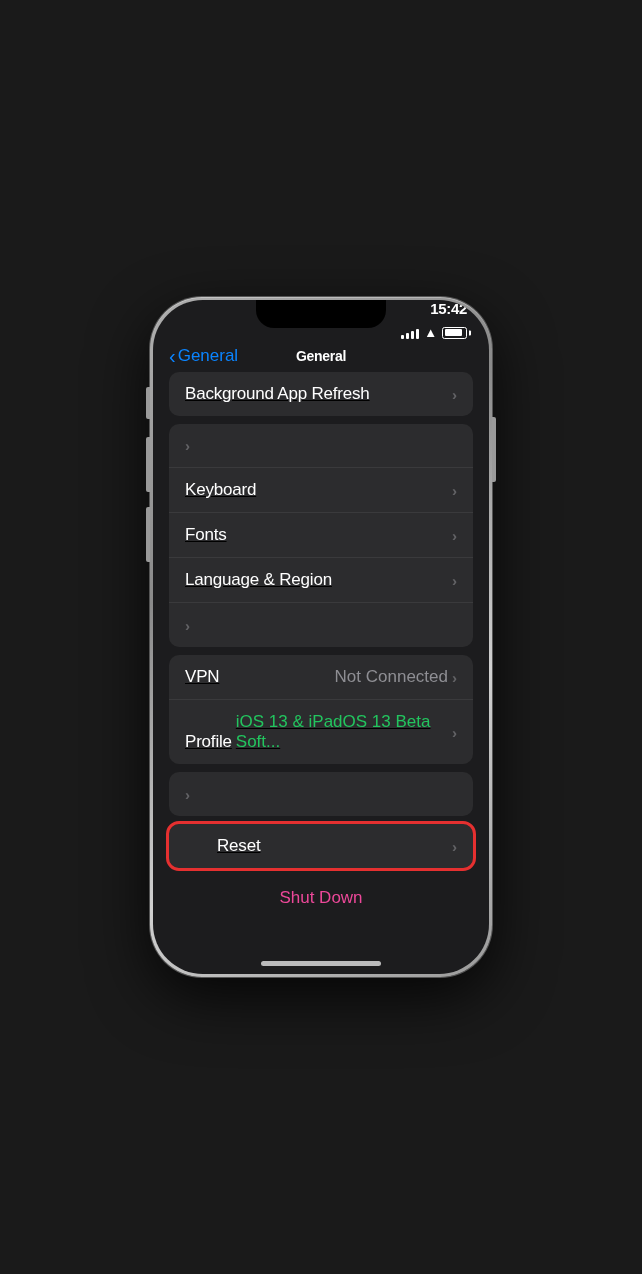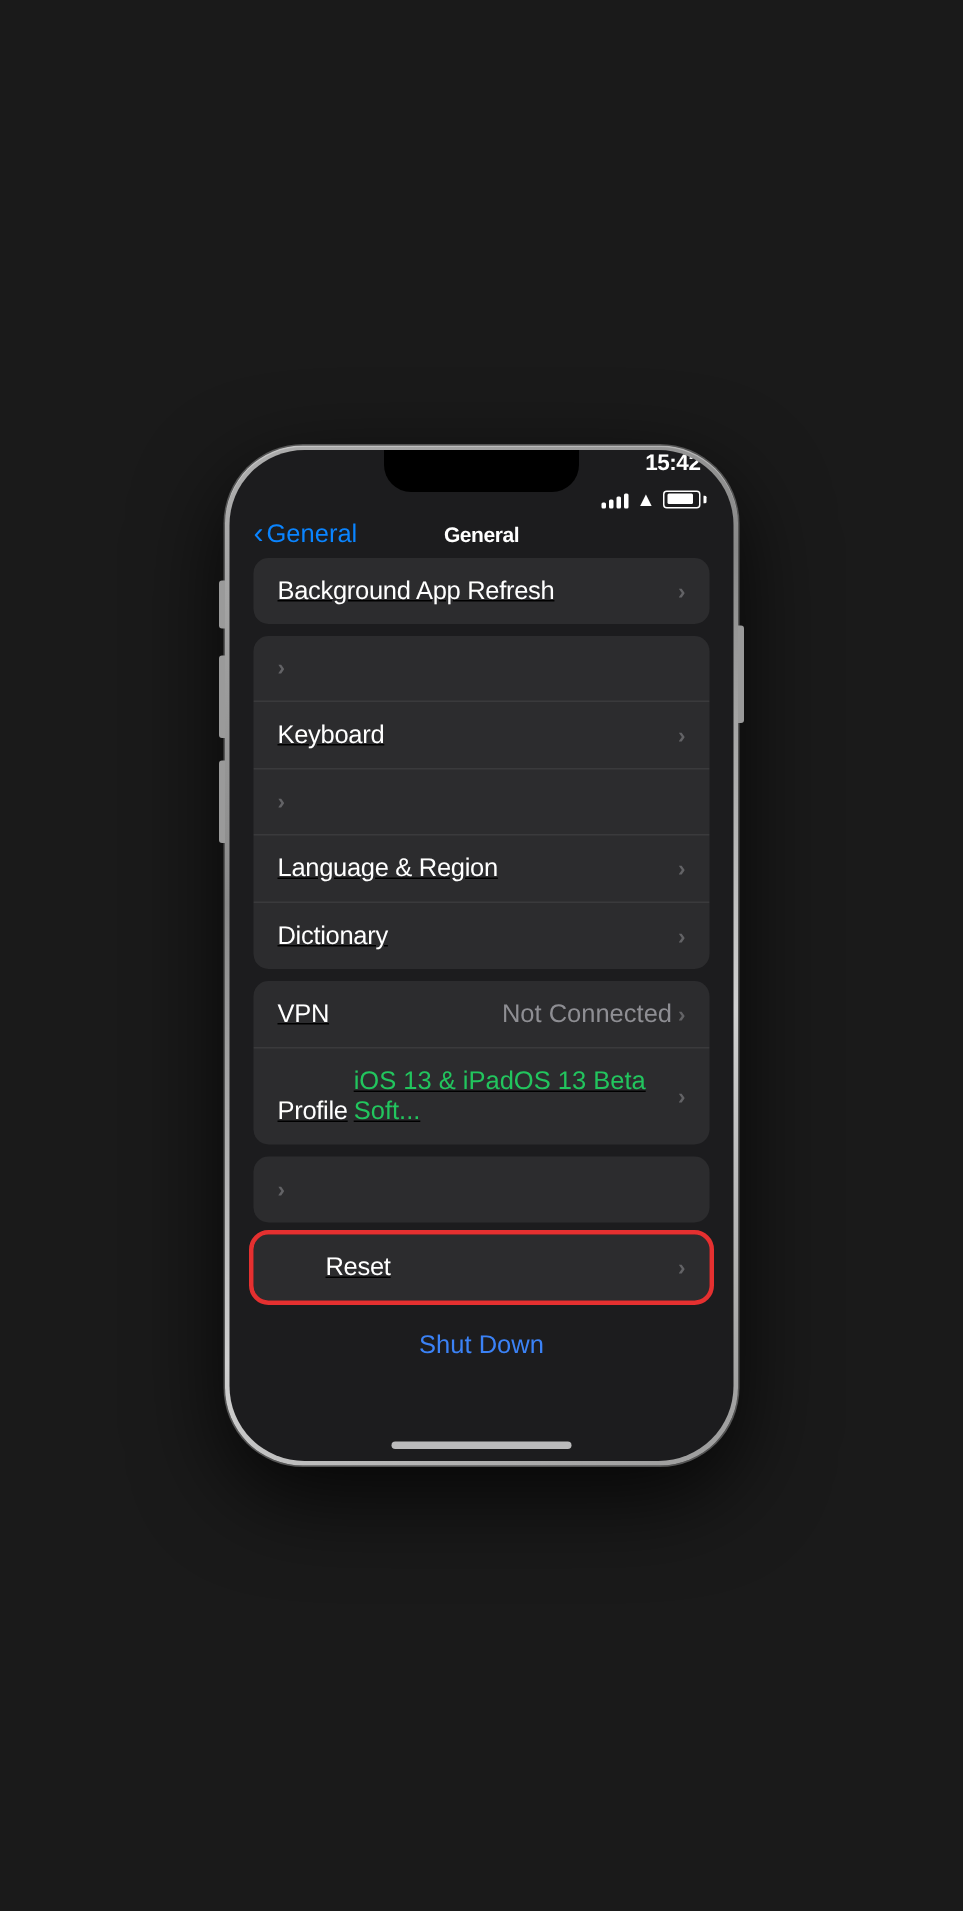--- a/index.html
+++ b/index.html
@@ -246,21 +246,21 @@
       display: flex;
       align-items: center;
       justify-content: center;
       padding: 12px 16px;
       margin: 8px 16px 0;
       cursor: pointer;
     }
 
     .shutdown-label {
       font-size: 17px;
-      color: #3b82f6;
+      color: #ec4899;
       text-align: center;
     }
 
     
     .home-indicator {
       position: absolute;
       bottom: 8px;
       left: 50%;
       transform: translateX(-50%);
       width: 120px;
@@ -370,36 +370,36 @@
           </div>
           <div class="settings-row">
             <div class="row-left">
               <span class="row-label">Keyboard</span>
             </div>
             <div class="row-right">
               <span class="chevron-right">›</span>
             </div>
           </div>
           <div class="settings-row">
+            <div class="row-left">
+              <span class="row-label">Fonts</span>
+            </div>
             <div class="row-right">
               <span class="chevron-right">›</span>
             </div>
           </div>
           <div class="settings-row">
             <div class="row-left">
               <span class="row-label">Language &amp; Region</span>
             </div>
             <div class="row-right">
               <span class="chevron-right">›</span>
             </div>
           </div>
           <div class="settings-row">
-            <div class="row-left">
-              <span class="row-label">Dictionary</span>
-            </div>
             <div class="row-right">
               <span class="chevron-right">›</span>
             </div>
           </div>
         </div>
 
         <div class="section">
           <div class="settings-row">
             <div class="row-left">
               <span class="row-label">VPN</span>

